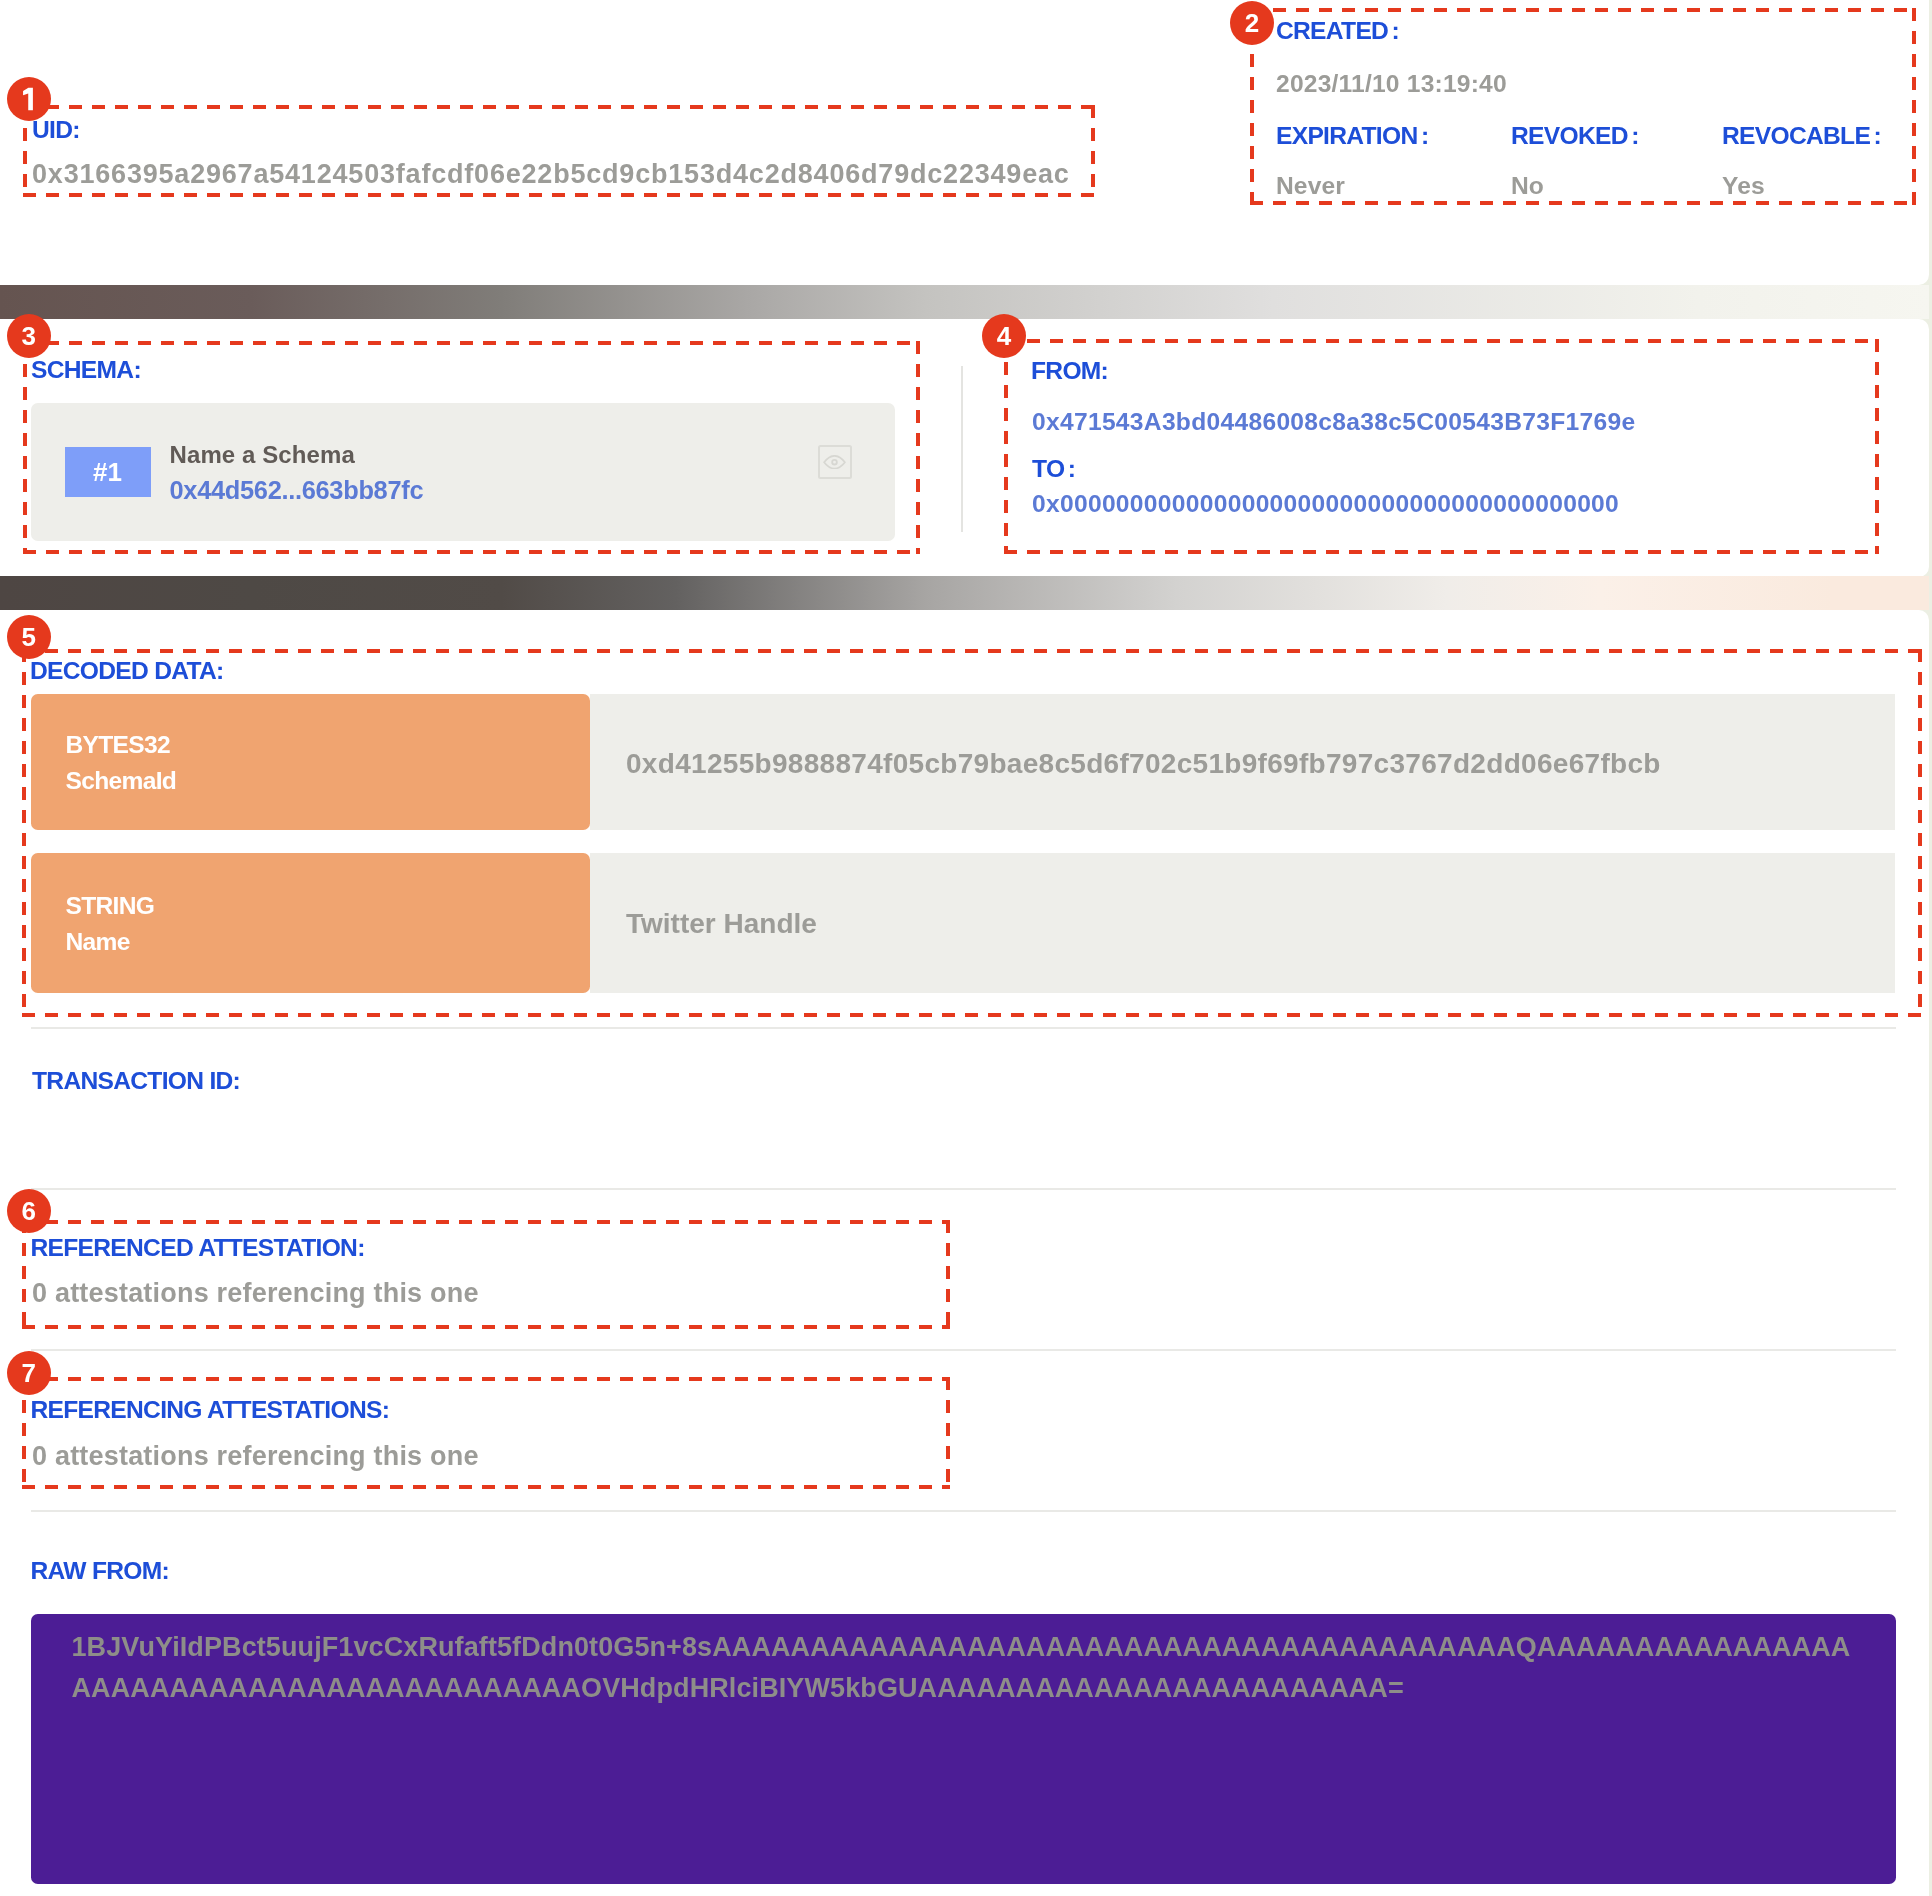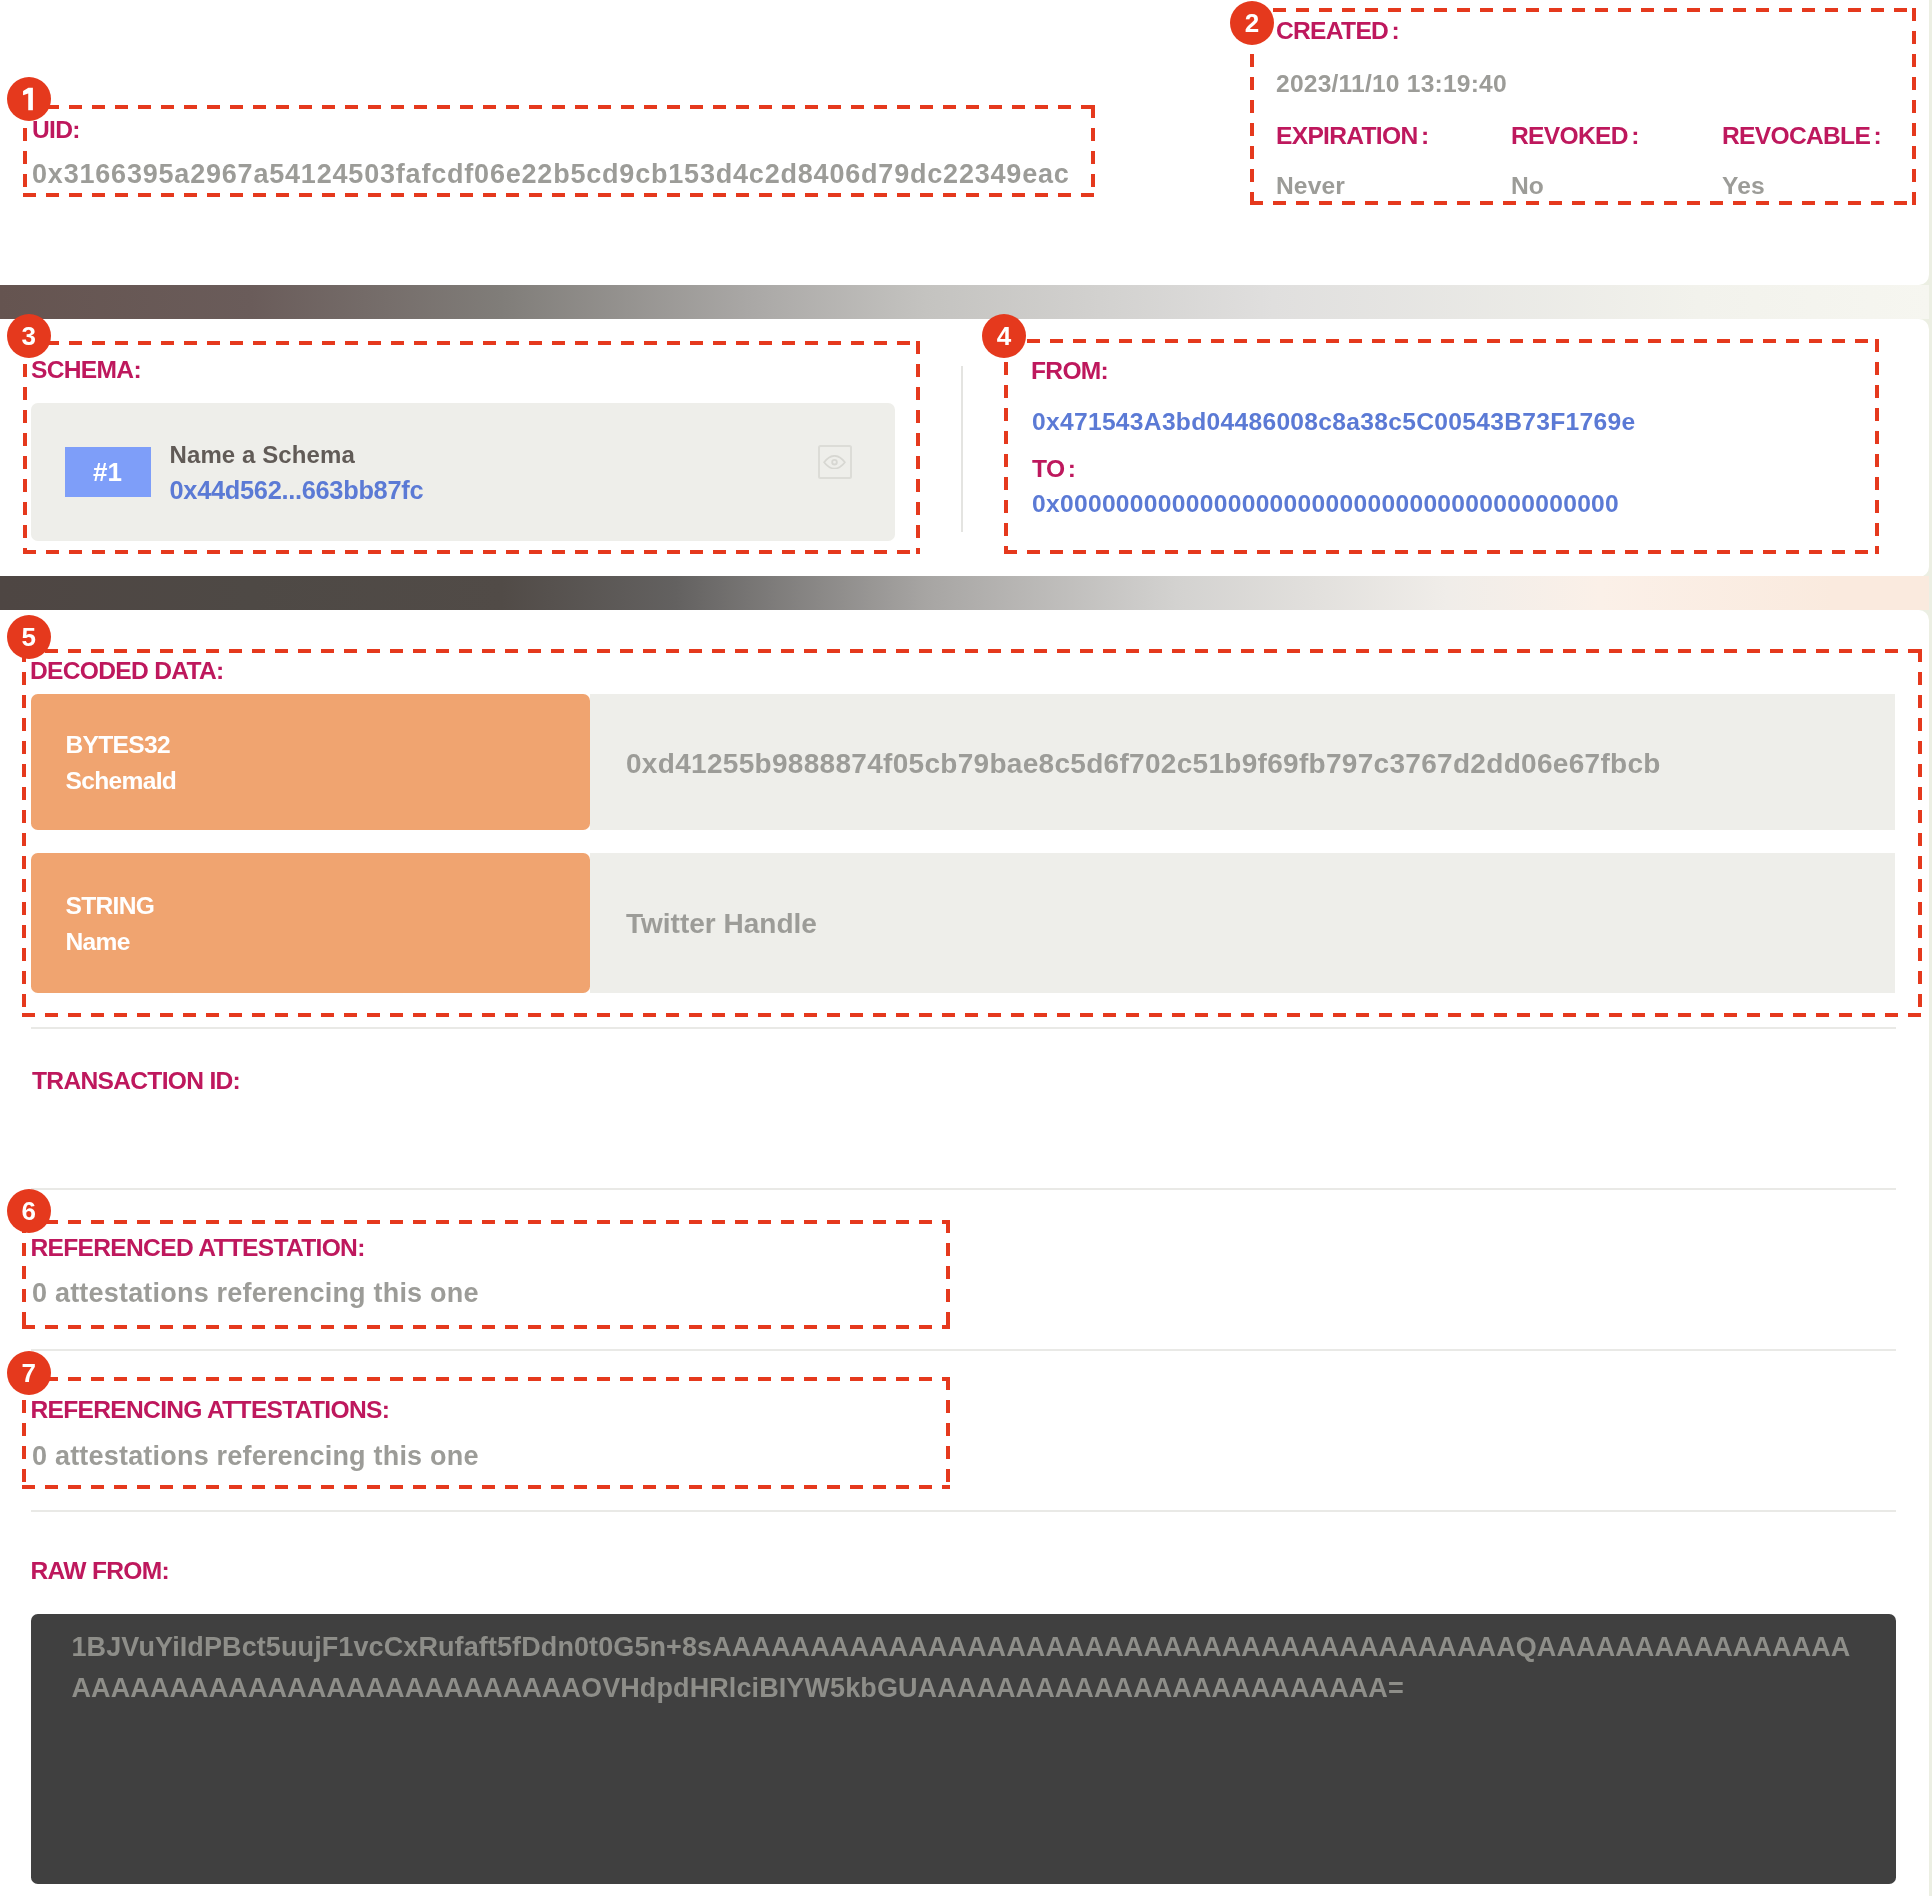--- a/index.html
+++ b/index.html
@@ -13,21 +13,21 @@
   .card{position:absolute;left:0;top:0;width:1929px;background:#fff;}
   .card1{top:0;height:285px;border-radius:0 0 10.2px 0;}
   .card2{top:319px;height:258px;border-radius:0 10.2px 10.2px 0;}
   .card3{top:610px;height:1287px;border-radius:0 10.2px 0 0;}
 
   .bar{position:absolute;left:0;width:1929px;height:34px;}
   .bar1{top:285px;background:linear-gradient(90deg,#655450 0%,#6a5c5a 13%,#807d79 26%,#aaa8a6 39%,#c4c3c0 48%,#e0dfde 66%,#f2f2ec 88%,#f6f6f0 100%);}
   .bar2{top:576px;background:linear-gradient(90deg,#4e4643 0%,#4e4945 13%,#514b47 26%,#636160 35%,#a7a5a3 48%,#d3d2d0 61%,#f0ede9 75%,#fbf0e8 83%,#faeade 95%,#faeade 100%);}
 
   
-  .lbl{position:absolute;font-weight:700;color:#be185d;white-space:nowrap;
+  .lbl{position:absolute;font-weight:700;color:#1d4ed8;white-space:nowrap;
        font-size:24.6px;letter-spacing:-0.7px;line-height:1;}
   .val{position:absolute;color:#9c9c98;white-space:nowrap;font-weight:700;
        font-size:27px;line-height:1;}
   .link{position:absolute;color:#5b7ad5;white-space:nowrap;font-weight:700;
         font-size:24.6px;letter-spacing:0.3px;line-height:1;}
   
   
   .cl{font-style:normal;margin-left:3.4px;letter-spacing:0;}
 
   h1.title{position:absolute;left:32px;top:42px;margin:0;font-size:53px;font-weight:700;
@@ -60,21 +60,21 @@
 
   
   .dtype{position:absolute;background:#f0a470;border-radius:6.8px;}
   .dval{position:absolute;background:#eeeeea;}
   .dtxt{position:absolute;color:#fff;font-weight:700;white-space:nowrap;
         font-size:24.6px;letter-spacing:-0.7px;line-height:1;}
 
   .vline{position:absolute;background:#e4e4e1;}
   .hline{position:absolute;background:#e9e9e6;height:1.7px;}
 
-  .rawbox{position:absolute;background:#404040;border-radius:6.8px;}
+  .rawbox{position:absolute;background:#4c1d95;border-radius:6.8px;}
   .rawtxt{position:absolute;color:#8e8e89;font-weight:700;font-size:27px;line-height:41px;
           letter-spacing:0.1px;}
 </style>
 </head>
 <body>
 
 <div class="page">
 
   <div class="card card1"></div>
   <div class="card card2"></div>

